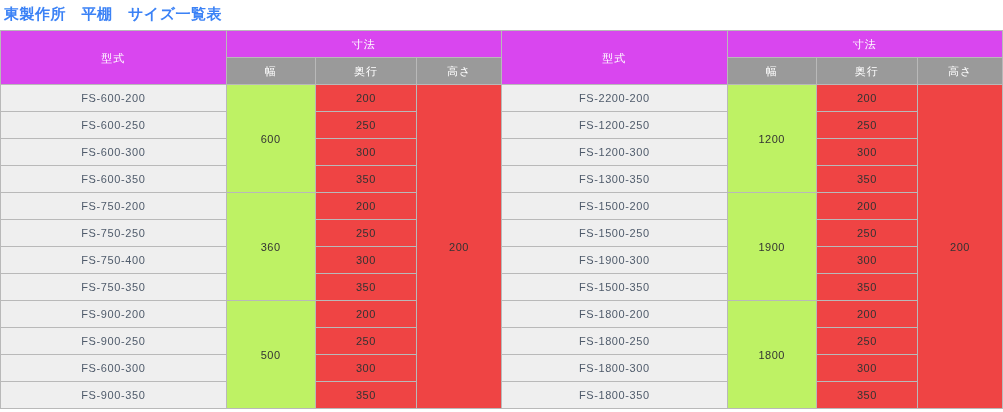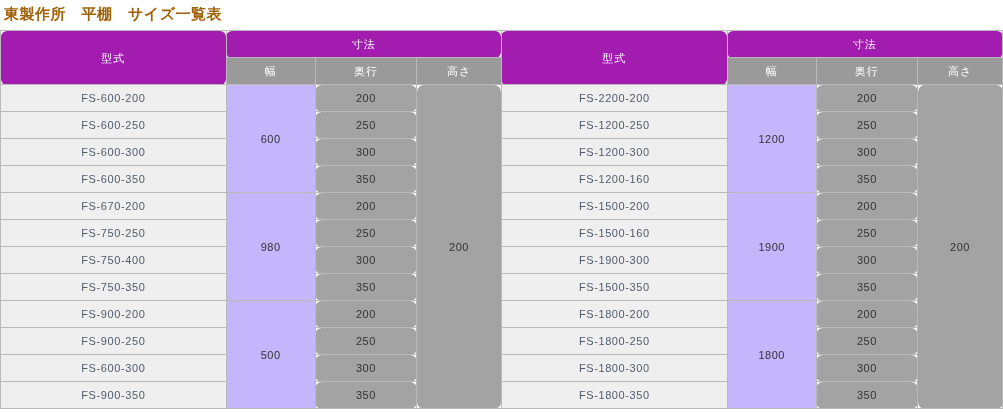--- a/index.html
+++ b/index.html
@@ -16,21 +16,21 @@
   }
   .page {
     position: relative;
     width: 1003px;
     height: 412px;
     box-sizing: border-box;
   }
   .title {
     font-size: 15px;
     font-weight: bold;
-    color: #a16207;
+    color: #3b82f6;
     padding: 5px 0 6px 4px;
     letter-spacing: 0.5px;
     white-space: nowrap;
   }
   table.size-table {
     border-collapse: collapse;
     table-layout: fixed;
     width: 1003px;
     border-top: 1px solid #b9b9b9;
   }
@@ -38,50 +38,48 @@
   table.size-table td {
     border: 1px solid #b9b9b9;
     text-align: center;
     vertical-align: middle;
     font-size: 11px;
     padding: 0;
     height: 26px;
     line-height: 26px;
   }
   th.hdr {
-    background: #a21caf;
+    background: #d946ef;
     color: #ffffff;
     font-weight: normal;
     font-size: 12px;
     letter-spacing: 1px;
-    border-radius: 6px;
   }
   th.hdr-sub {
     background: #9a9a9a;
     color: #ffffff;
     font-weight: normal;
     font-size: 11px;
     letter-spacing: 1px;
   }
   td.model {
     background: #efefef;
     color: #4f5b6b;
     font-size: 11px;
     letter-spacing: 0.6px;
     margin-left: 42px;
   }
   td.val {
-    background: #a3a3a3;
+    background: #ef4444;
     color: #333333;
     font-size: 11px;
     letter-spacing: 0.5px;
-    border-radius: 7px;
   }
   td.group {
-    background: #c4b5fd;
+    background: #bef264;
     color: #333333;
     font-size: 11px;
     letter-spacing: 0.5px;
   }
   
   col.c-model { width: 218px; }
   col.c-w { width: 86px; }
   col.c-d { width: 98px; }
   col.c-h { width: 82px; }
 </style>
@@ -142,37 +140,37 @@
       <tr>
         <td class="model">FS-600-300</td>
         <td class="val">300</td>
         <td class="model">FS-1200-300</td>
         <td class="val">300</td>
       </tr>
 
       <tr>
         <td class="model">FS-600-350</td>
         <td class="val">350</td>
-        <td class="model">FS-1200-160</td>
-        <td class="val">350</td>
-      </tr>
-
-      <tr>
-        <td class="model">FS-670-200</td>
-        <td class="group" rowspan="4">980</td>
+        <td class="model">FS-1300-350</td>
+        <td class="val">350</td>
+      </tr>
+
+      <tr>
+        <td class="model">FS-750-200</td>
+        <td class="group" rowspan="4">360</td>
         <td class="val">200</td>
         <td class="model">FS-1500-200</td>
         <td class="group" rowspan="4">1900</td>
         <td class="val">200</td>
       </tr>
 
       <tr>
         <td class="model">FS-750-250</td>
         <td class="val">250</td>
-        <td class="model">FS-1500-160</td>
+        <td class="model">FS-1500-250</td>
         <td class="val">250</td>
       </tr>
 
       <tr>
         <td class="model">FS-750-400</td>
         <td class="val">300</td>
         <td class="model">FS-1900-300</td>
         <td class="val">300</td>
       </tr>
 

